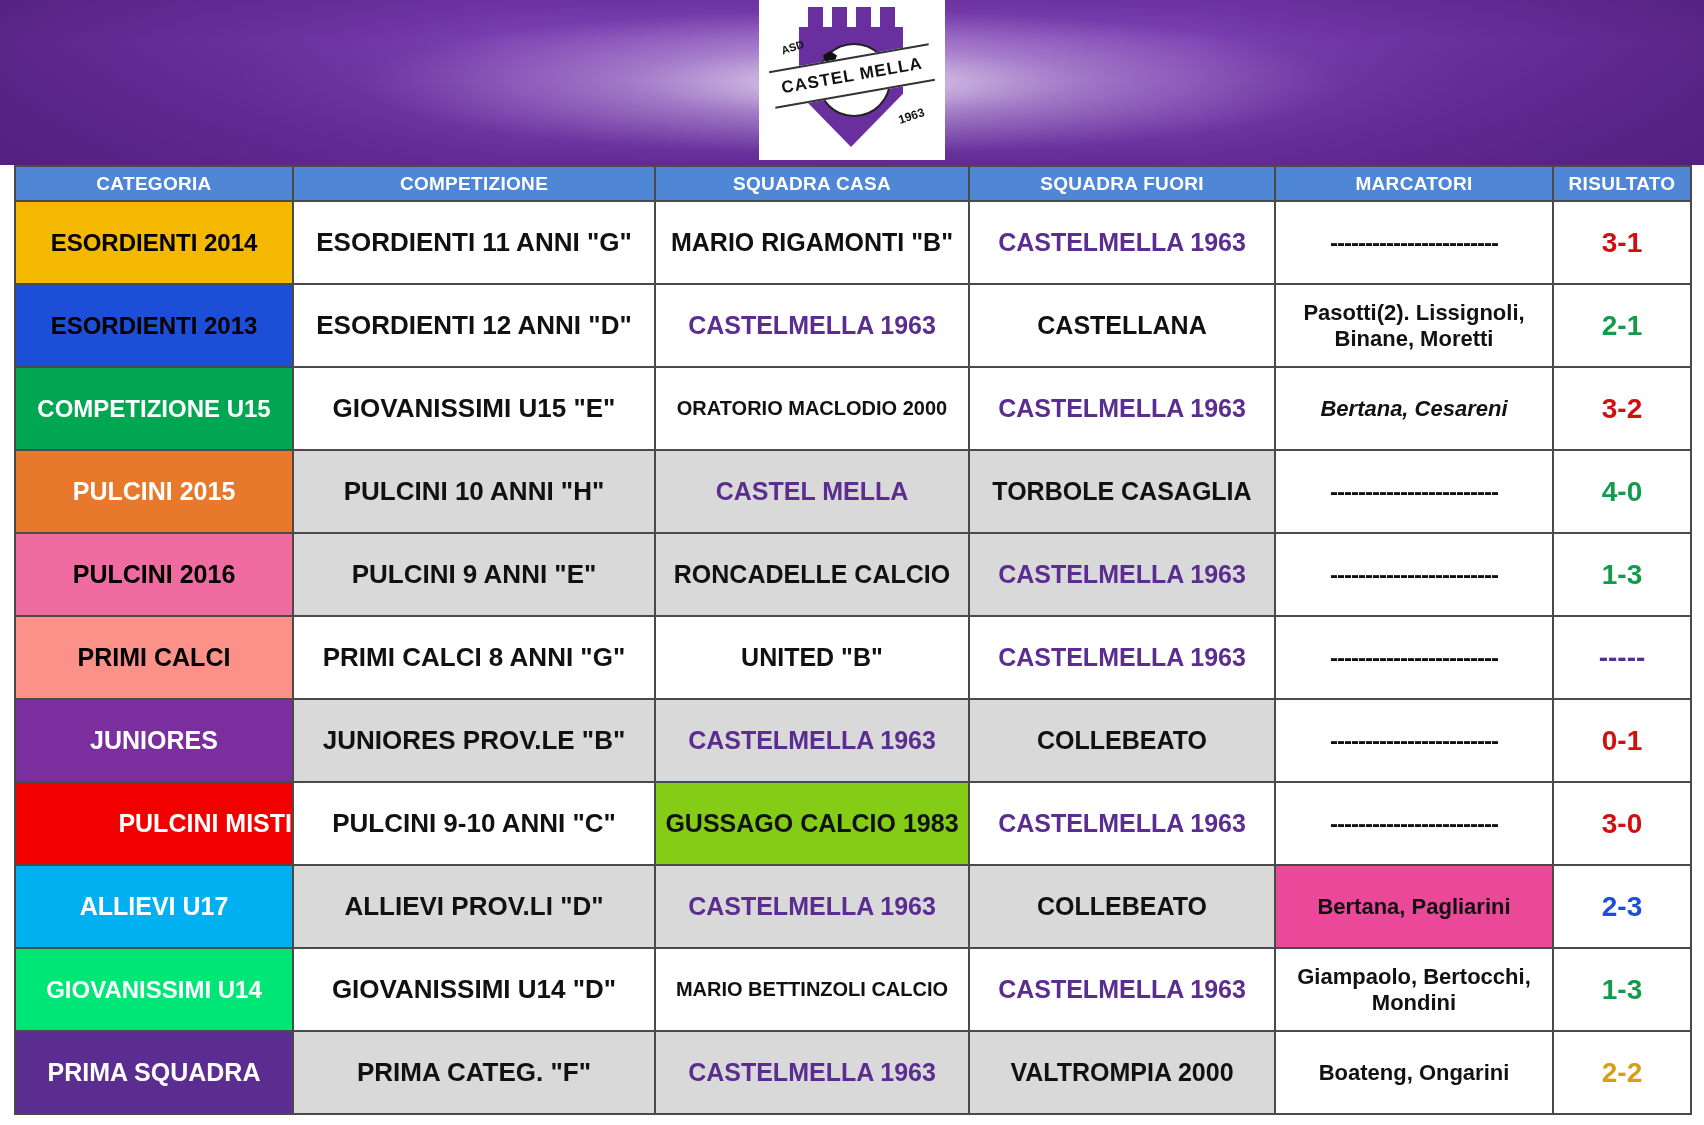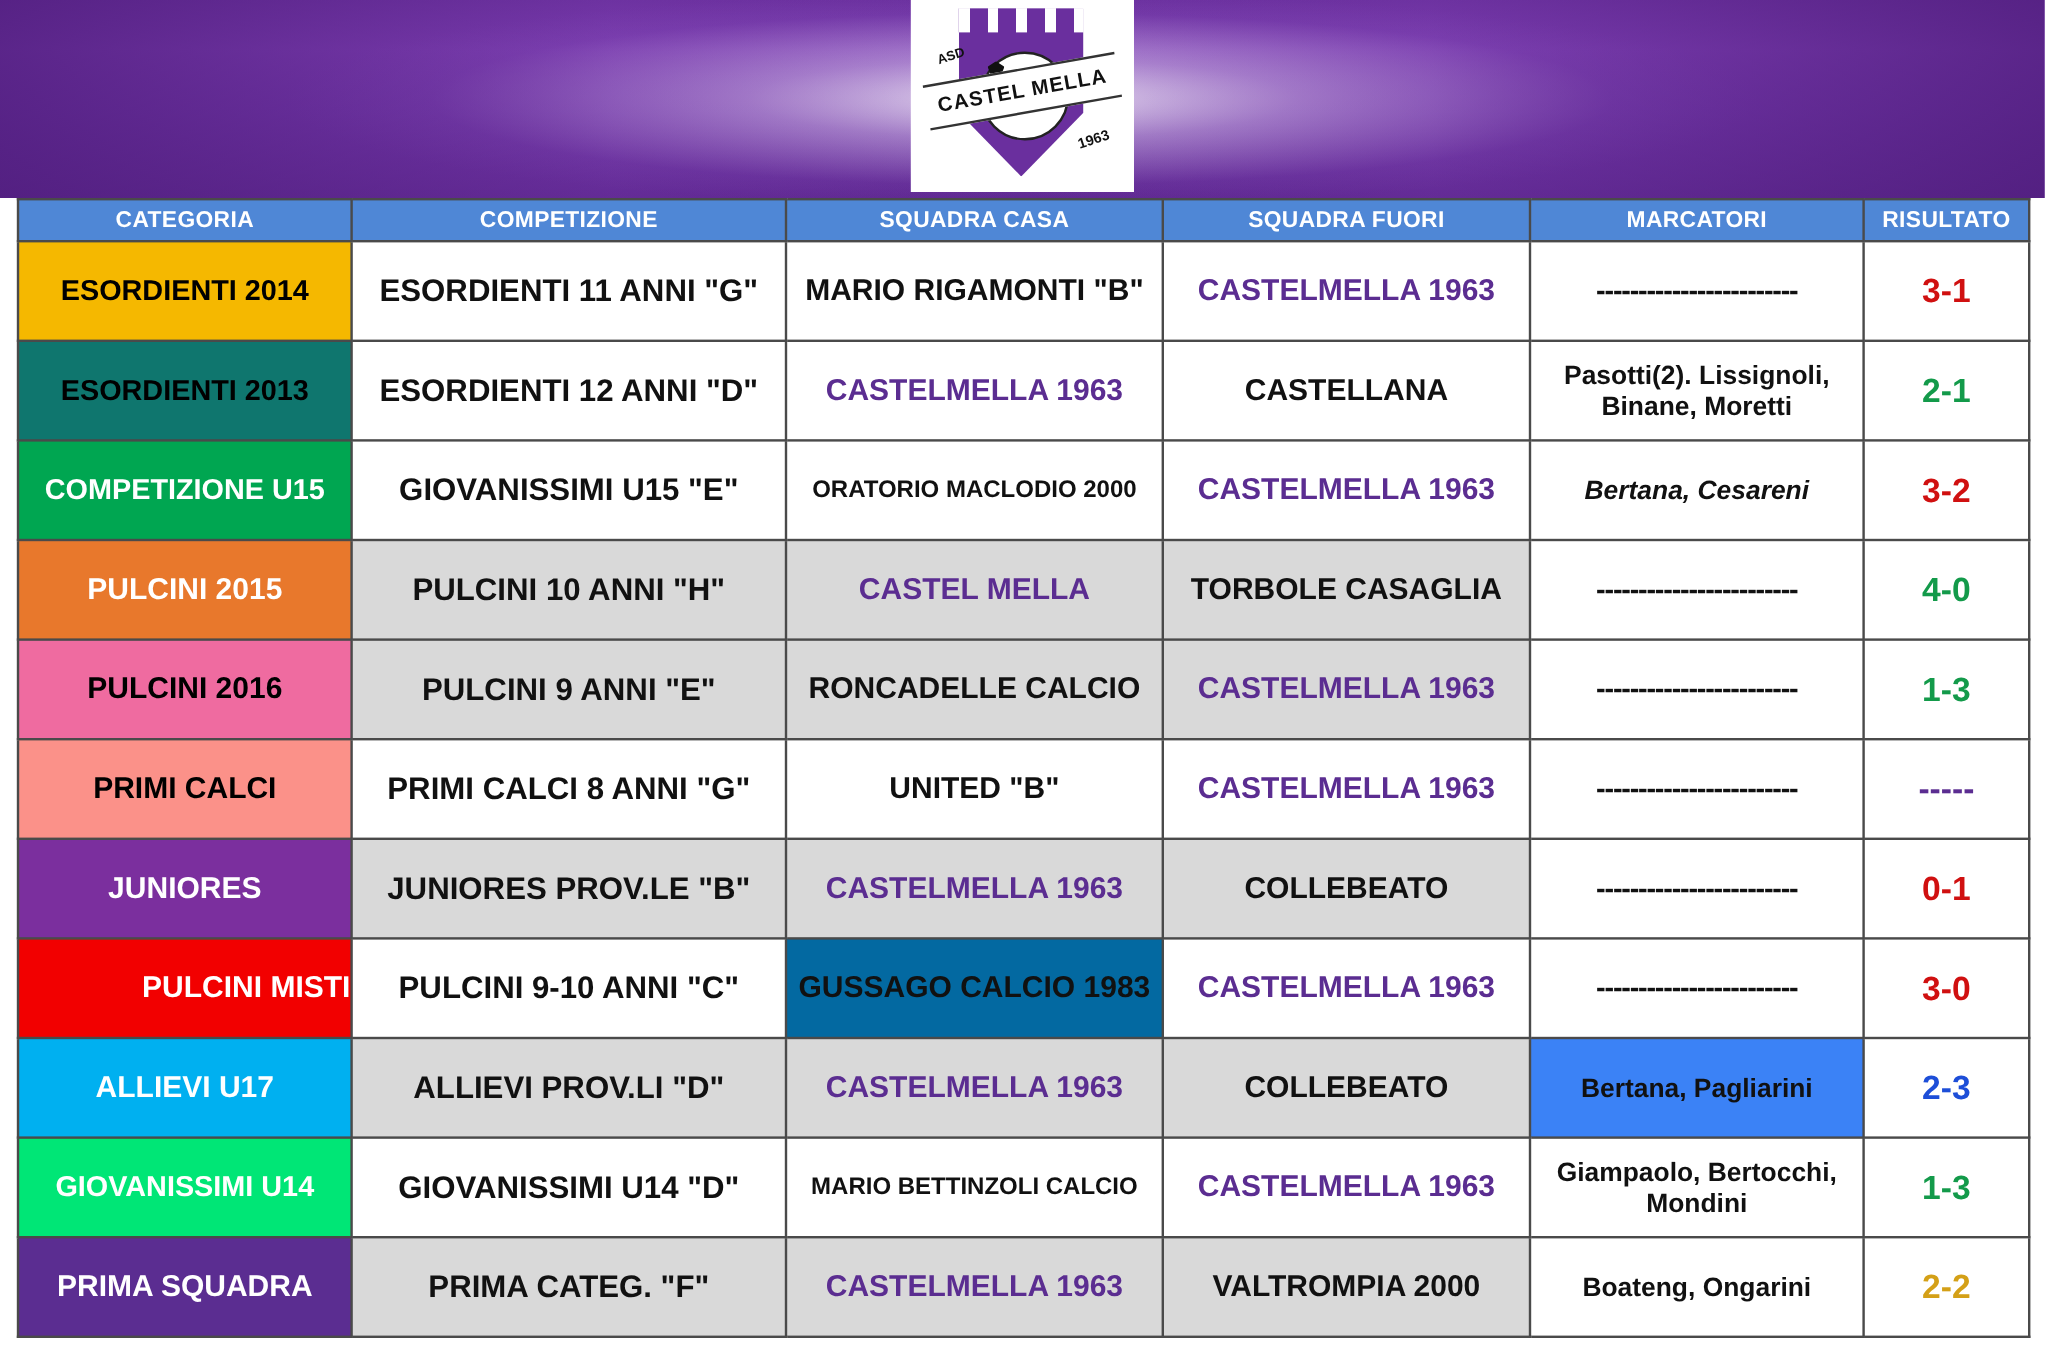--- a/index.html
+++ b/index.html
@@ -232,21 +232,21 @@
     <tbody id="results-body">
         <tr>
           <td class="cat" style="background: rgb(245, 184, 0); color: rgb(0, 0, 0); font-size: 24px;">ESORDIENTI 2014</td>
           <td class="comp" style="background:#ffffff;">ESORDIENTI 11 ANNI "G"</td>
           <td class="casa" style="background:#ffffff;">MARIO RIGAMONTI "B"</td>
           <td class="fuori" style="background:#ffffff;color:#5b2d91;">CASTELMELLA 1963</td>
           <td class="marc" style="background: rgb(255, 255, 255); letter-spacing: -1px; font-size: 24px;">------------------------</td>
           <td class="ris" style="background:#ffffff;color:#d01010;">3-1</td>
         </tr>
         <tr>
-          <td class="cat" style="background: #0f766e; color: rgb(0, 0, 0); font-size: 24px;">ESORDIENTI 2013</td>
+          <td class="cat" style="background: #1d4ed8; color: rgb(0, 0, 0); font-size: 24px;">ESORDIENTI 2013</td>
           <td class="comp" style="background:#ffffff;">ESORDIENTI 12 ANNI "D"</td>
           <td class="casa" style="background:#ffffff;color:#5b2d91;">CASTELMELLA 1963</td>
           <td class="fuori" style="background:#ffffff;">CASTELLANA</td>
           <td class="marc" style="background:#ffffff;">Pasotti(2). Lissignoli, Binane, Moretti</td>
           <td class="ris" style="background:#ffffff;color:#139a4a;">2-1</td>
         </tr>
         <tr>
           <td class="cat" style="background: rgb(0, 166, 81); color: rgb(255, 255, 255); font-size: 24px;">COMPETIZIONE U15</td>
           <td class="comp" style="background:#ffffff;">GIOVANISSIMI U15 "E"</td>
           <td class="casa" style="background: rgb(255, 255, 255); font-size: 20px;">ORATORIO MACLODIO 2000</td>
@@ -282,31 +282,31 @@
           <td class="cat" style="background:#7b2f9e;color:#ffffff;">JUNIORES</td>
           <td class="comp" style="background:#d9d9d9;">JUNIORES PROV.LE "B"</td>
           <td class="casa" style="background:#d9d9d9;color:#5b2d91;">CASTELMELLA 1963</td>
           <td class="fuori" style="background:#d9d9d9;">COLLEBEATO</td>
           <td class="marc" style="background: rgb(255, 255, 255); letter-spacing: -1px; font-size: 24px;">------------------------</td>
           <td class="ris" style="background:#ffffff;color:#d01010;">0-1</td>
         </tr>
         <tr>
           <td class="cat" style="background:#f20000;color:#ffffff;text-align:right;">PULCINI MISTI</td>
           <td class="comp" style="background:#ffffff;">PULCINI 9-10 ANNI "C"</td>
-          <td class="casa" style="background:#0369a1;">GUSSAGO CALCIO 1983</td>
+          <td class="casa" style="background:#84cc16;">GUSSAGO CALCIO 1983</td>
           <td class="fuori" style="background:#ffffff;color:#5b2d91;">CASTELMELLA 1963</td>
           <td class="marc" style="background: rgb(255, 255, 255); letter-spacing: -1px; font-size: 24px;">------------------------</td>
           <td class="ris" style="background:#ffffff;color:#d01010;">3-0</td>
         </tr>
         <tr>
           <td class="cat" style="background:#00b0f0;color:#ffffff;">ALLIEVI U17</td>
           <td class="comp" style="background:#d9d9d9;">ALLIEVI PROV.LI "D"</td>
           <td class="casa" style="background:#d9d9d9;color:#5b2d91;">CASTELMELLA 1963</td>
           <td class="fuori" style="background:#d9d9d9;">COLLEBEATO</td>
-          <td class="marc" style="background:#3b82f6;">Bertana, Pagliarini</td>
+          <td class="marc" style="background:#ec4899;">Bertana, Pagliarini</td>
           <td class="ris" style="background:#ffffff;color:#1d4ed8;">2-3</td>
         </tr>
         <tr>
           <td class="cat" style="background: rgb(0, 230, 118); color: rgb(255, 255, 255); font-size: 24px;">GIOVANISSIMI U14</td>
           <td class="comp" style="background:#ffffff;">GIOVANISSIMI U14 "D"</td>
           <td class="casa" style="background: rgb(255, 255, 255); font-size: 20px;">MARIO BETTINZOLI CALCIO</td>
           <td class="fuori" style="background:#ffffff;color:#5b2d91;">CASTELMELLA 1963</td>
           <td class="marc" style="background:#ffffff;">Giampaolo, Bertocchi, Mondini</td>
           <td class="ris" style="background:#ffffff;color:#139a4a;">1-3</td>
         </tr>

